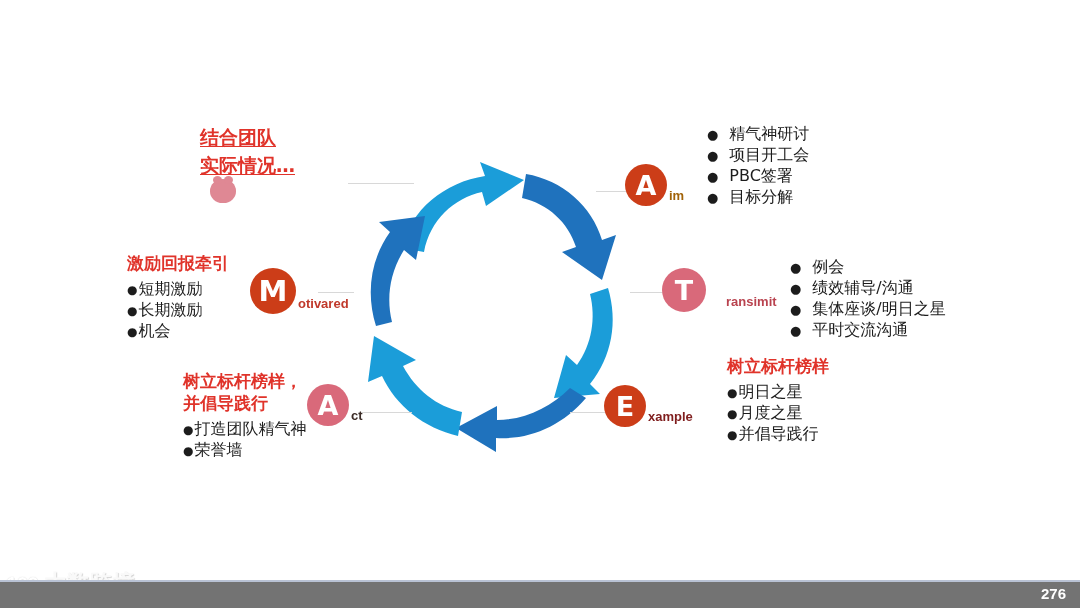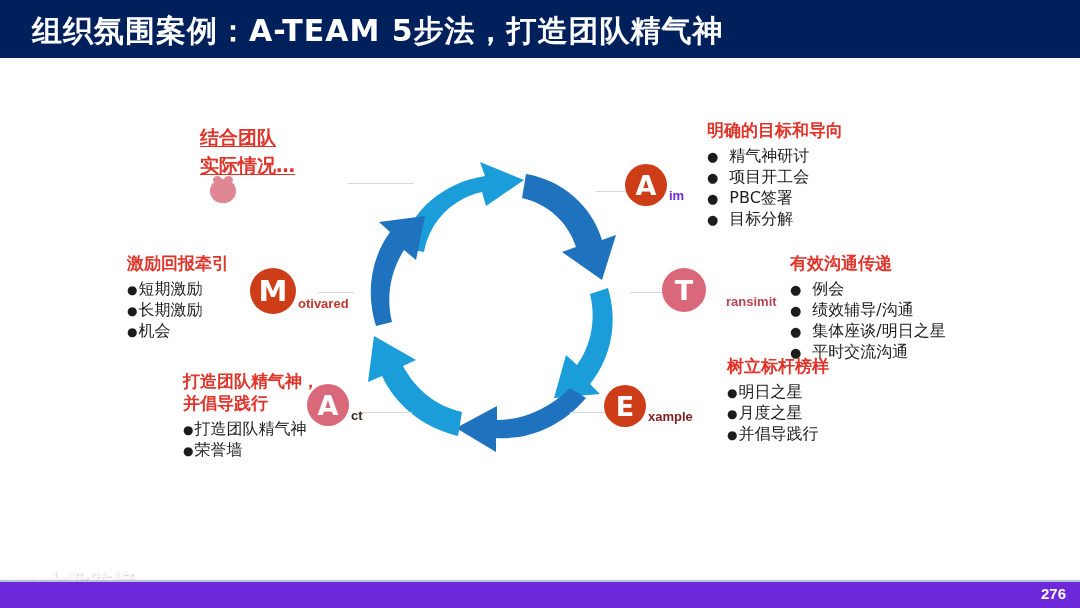--- a/index.html
+++ b/index.html
@@ -19,21 +19,21 @@
   .titlebar .title{
     position:absolute; left:32px; top:11px;
     color:#ffffff; font-size:30px; font-weight:bold;
     letter-spacing:1px; white-space:nowrap;
     font-family:"DejaVu Sans","Liberation Sans",sans-serif;
   }
 
   
   .footerbar{
     position:absolute; left:0; bottom:0; width:1080px; height:26px;
-    background:#6d28d9;
+    background:#737373;
   }
   .footerbar .pagenum{
     position:absolute; right:14px; top:3px;
     color:#ffffff; font-size:15px; font-weight:bold;
   }
   .footer-rule{
     position:absolute; left:0; bottom:26px; width:1080px; height:2px;
     background:#b9c2d4;
   }
 
@@ -120,23 +120,20 @@
     border-radius:50%; background:#df8894;
   }
   .callout .blob::before{ left:3px; }
   .callout .blob::after{ right:3px; }
 </style>
 </head>
 <body>
 
 <div id="slide">
 
-  <div class="titlebar">
-    <div class="title">组织氛围案例：A-TEAM 5步法，打造团队精气神</div>
-  </div>
 
   <div class="cycle">
     <svg viewBox="0 0 330 310" xmlns="http://www.w3.org/2000/svg">
 
       <g>
         <path d="M62 100 C70 62 105 34 145 28 L140 14 L184 32 L146 58 L142 44
                  C114 50 90 72 84 104 Z" fill="#1b9dd9"></path>
       </g>
 
       <g>
@@ -171,24 +168,23 @@
       <span>结合团队</span>
       <span>实际情况…</span>
     </div>
     <div class="blob"></div>
   </div>
   <div class="conn" style="left:348px; top:183px; width:66px;"></div>
 
   <div class="conn" style="left:596px; top:191px; width:38px;"></div>
   <div class="badge" style="left:625px; top:164px;">
     <div class="disc" style="width:42px;height:42px;font-size:27px;background:#cc3d18;">A</div>
-    <div class="suffix" style="color:#6d28d9;">im</div>
+    <div class="suffix" style="color:#a16207;">im</div>
   </div>
   <div class="block wide" style="left:707px; top:120px;">
-    <div class="head">明确的目标和导向</div>
     <ul>
       <li>
           <span class="bul">●</span>
           <span>精气神研讨</span>
         </li>
       <li>
           <span class="bul">●</span>
           <span>项目开工会</span>
         </li>
       <li>
@@ -201,21 +197,20 @@
         </li>
     </ul>
   </div>
 
   <div class="conn" style="left:630px; top:292px; width:36px;"></div>
   <div class="badge" style="left:662px; top:268px;">
     <div class="disc" style="width:44px;height:44px;font-size:27px;background:#d9697a;">T</div>
     <div class="suffix" style="color:#b9434f;margin-left:20px;">ransimit</div>
   </div>
   <div class="block wide" style="left:790px; top:253px;">
-    <div class="head">有效沟通传递</div>
     <ul>
       <li>
           <span class="bul">●</span>
           <span>例会</span>
         </li>
       <li>
           <span class="bul">●</span>
           <span>绩效辅导/沟通</span>
         </li>
       <li>
@@ -251,21 +246,21 @@
         </li>
     </ul>
   </div>
 
   <div class="conn" style="left:358px; top:412px; width:54px;"></div>
   <div class="badge" style="left:307px; top:384px;">
     <div class="disc" style="width:42px;height:42px;font-size:27px;background:#d9697a;">A</div>
     <div class="suffix" style="color:#3b2b26;margin-top:24px;">ct</div>
   </div>
   <div class="block tight" style="left:183px; top:371px;">
-    <div class="head">打造团队精气神，</div>
+    <div class="head">树立标杆榜样，</div>
     <div class="head">并倡导践行</div>
     <ul>
       <li>
           <span class="bul">●</span>
           <span>打造团队精气神</span>
         </li>
       <li>
           <span class="bul">●</span>
           <span>荣誉墙</span>
         </li>

